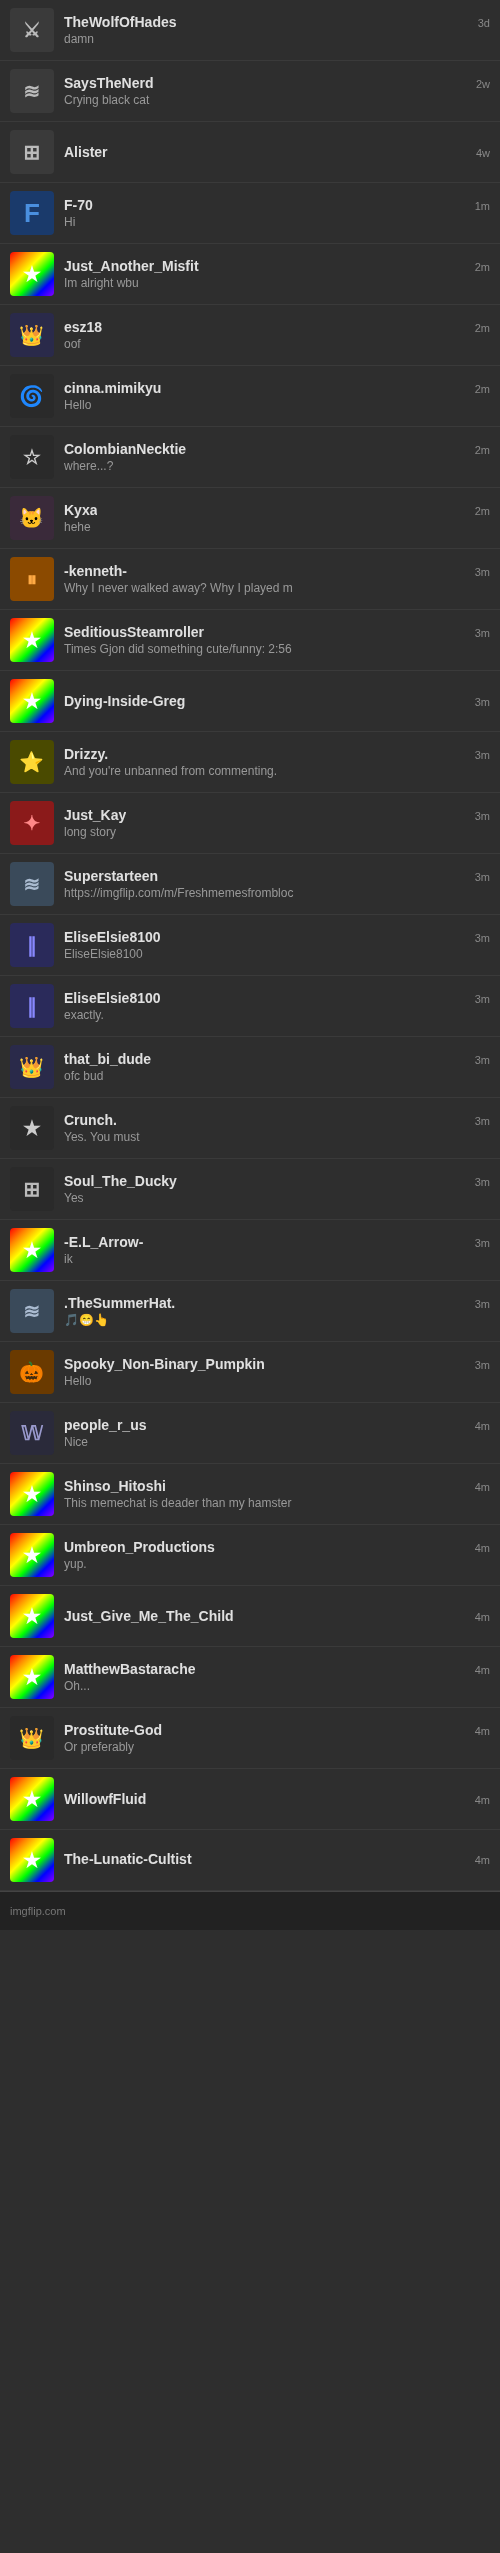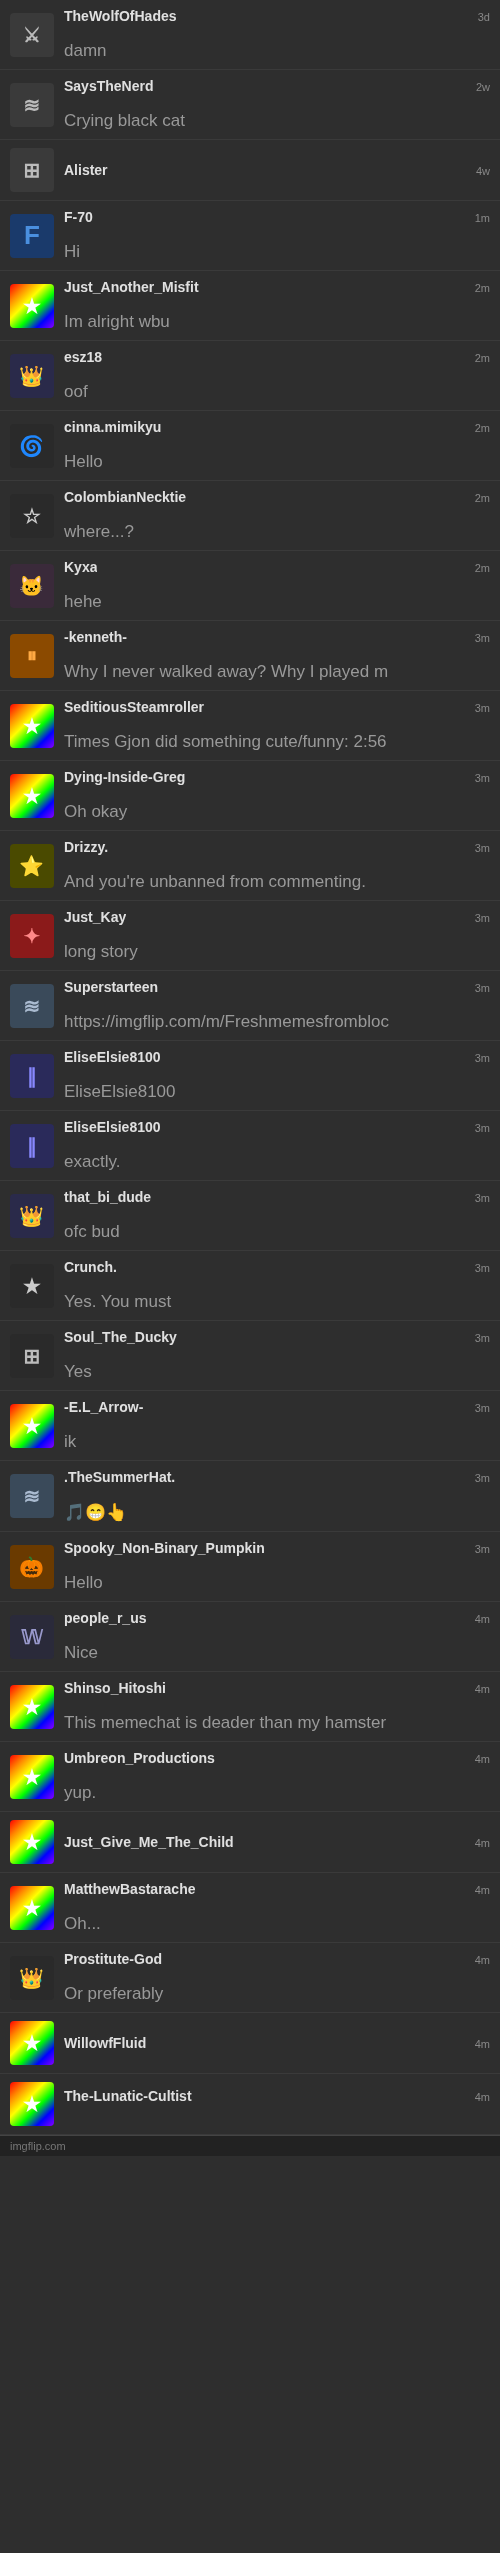--- a/index.html
+++ b/index.html
@@ -52,32 +52,32 @@
       text-overflow: ellipsis;
       max-width: 340px;
     }
     .timestamp {
       font-size: 11px;
       color: #888;
       flex-shrink: 0;
       margin-left: 21px;
     }
     .last-message {
-      font-size: 17px;
+      font-size: 12px;
       color: #999;
       white-space: nowrap;
       overflow: hidden;
       text-overflow: ellipsis;
       max-width: 390px;
-      margin-top: 17px;
+      margin-top: 2px;
     }
 
     .imgflip-bar {
       background: #222;
-      padding: 4px 10px;
+      padding: 13px 10px;
       font-size: 11px;
       color: #777;
       border-top: 1px solid #444;
     }
   </style>
 </head>
 <body>
 
 <div class="chat-list">
 <div class="chat-item">
@@ -213,21 +213,20 @@
     </div>
     <div class="chat-item">
       <div class="avatar" style="background: linear-gradient(135deg, #ff0000, #ff8800, #ffff00, #00ff00, #0000ff, #8800ff); color:#fff;">
         ★
       </div>
       <div class="chat-content">
         <div class="chat-top">
           <span class="username">Dying-Inside-Greg</span>
           <span class="timestamp">3m</span>
         </div>
-        <div class="last-message">Oh okay</div>
       </div>
     </div>
     <div class="chat-item">
       <div class="avatar" style="background:#4a4a00; color:#ffdd00;">
         ⭐
       </div>
       <div class="chat-content">
         <div class="chat-top">
           <span class="username">Drizzy.</span>
           <span class="timestamp">3m</span>

